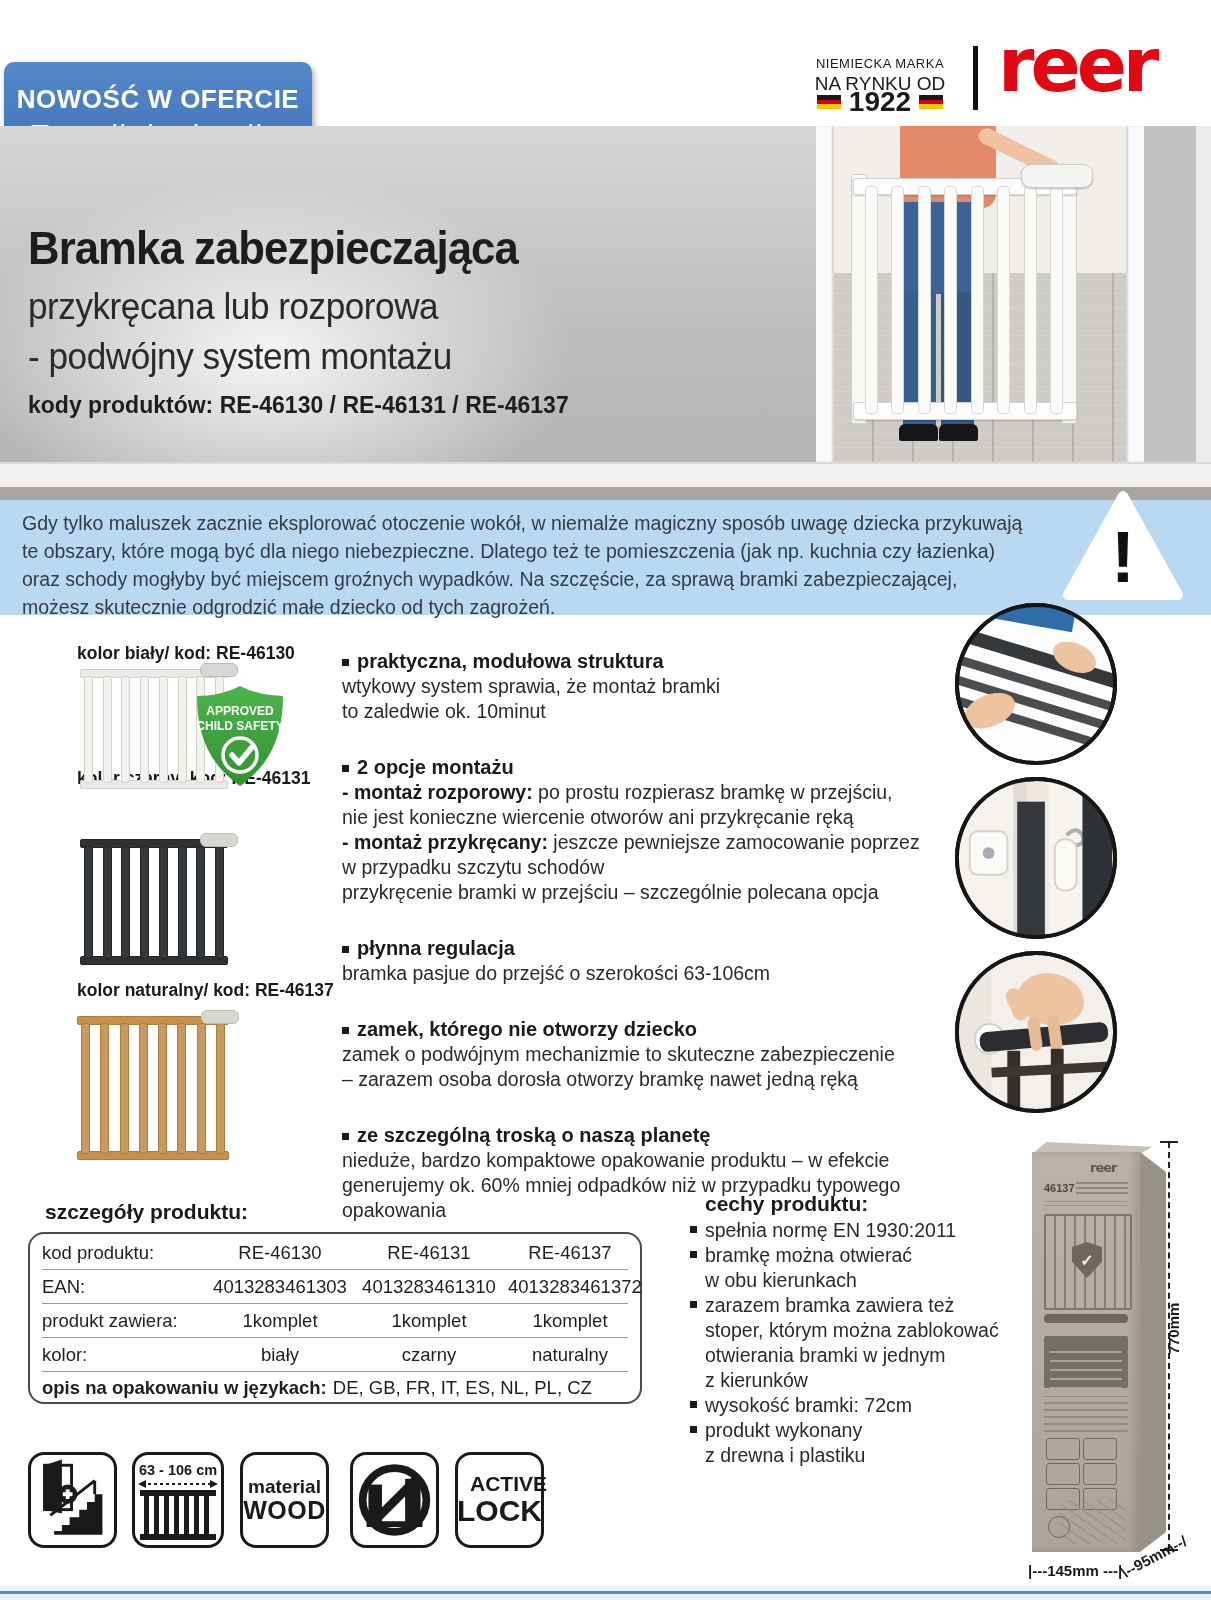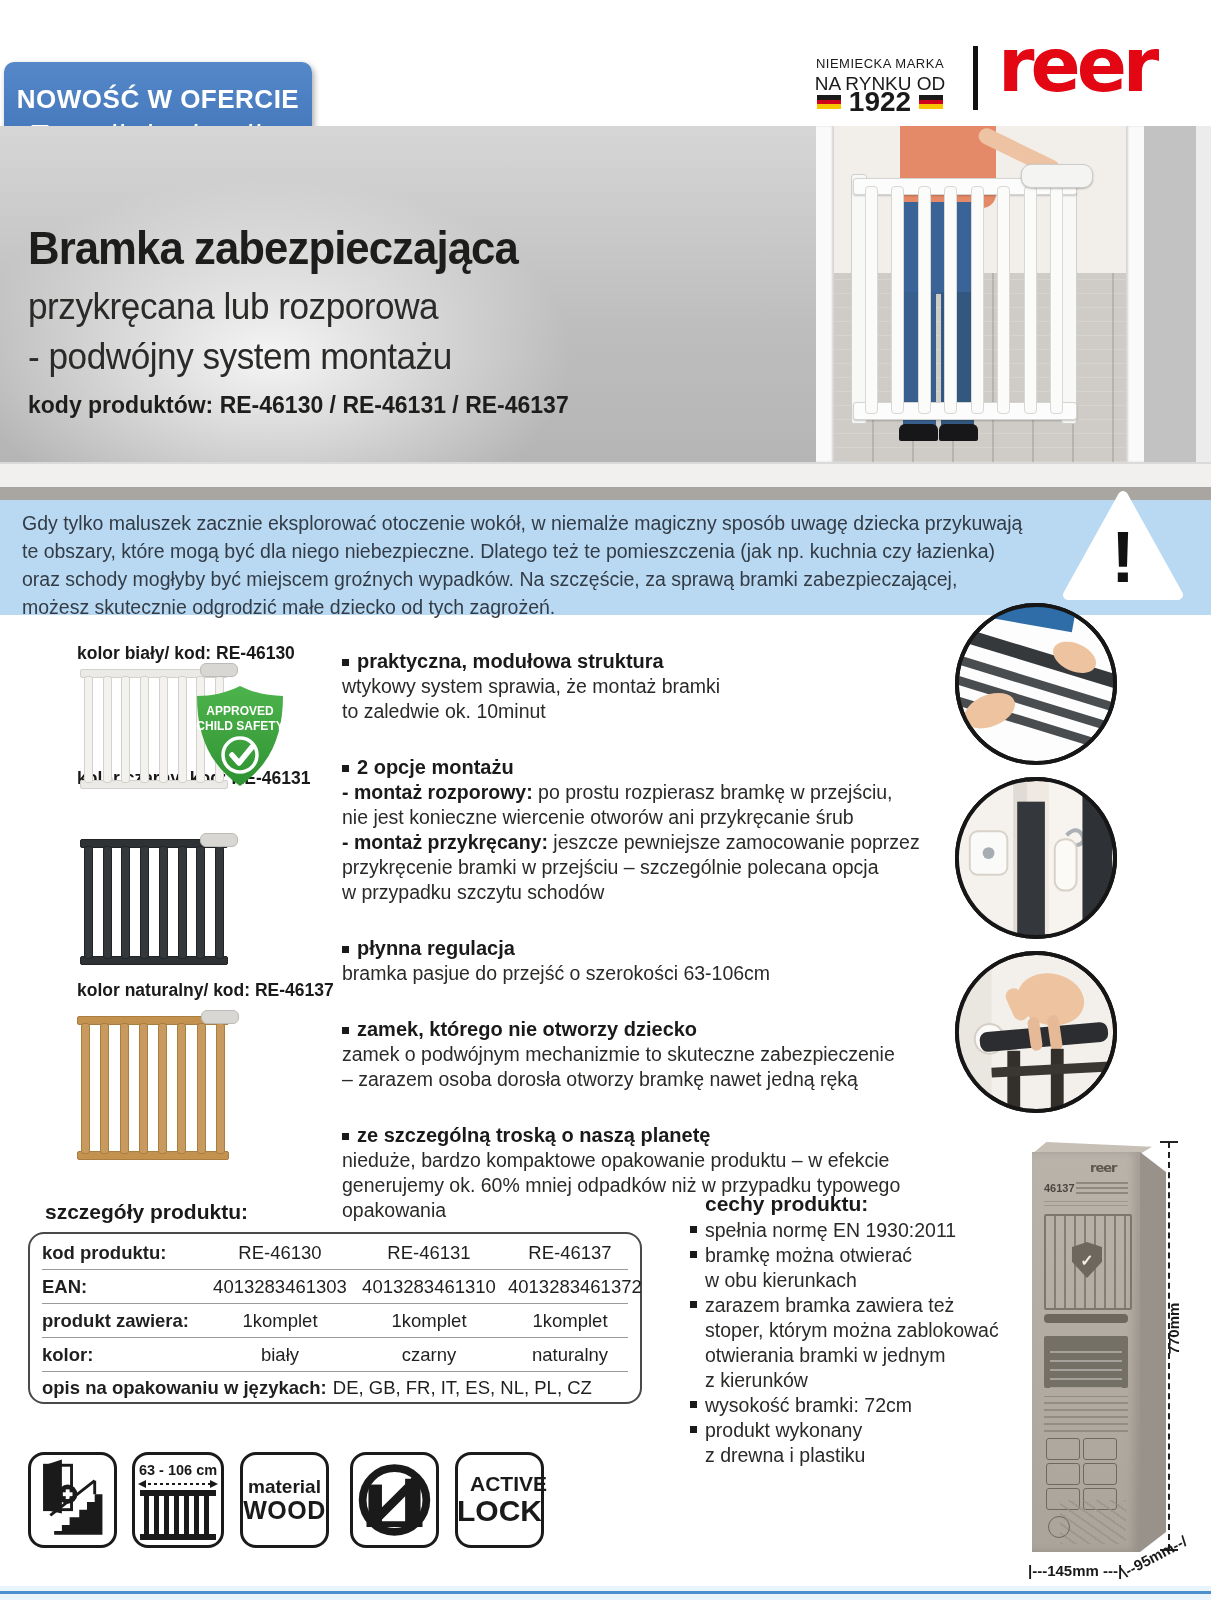--- a/index.html
+++ b/index.html
@@ -90,21 +90,21 @@
   .feature-line .b{font-weight:bold;color:#1a1a1a;text-align:center;}
 
   
   .circ{position:absolute;width:168px;height:168px;}
   .c1{left:952px;top:600px;} .c2{left:952px;top:774px;} .c3{left:952px;top:948px;}
 
   
   .details-heading{left:45px;top:1200px;font-size:21px;font-weight:bold;color:#1a1a1a;}
   .details-table{left:28px;top:1232px;width:614px;height:172px;border:2px solid #4a4a4a;border-radius:16px;background:#fff;padding:2px 12px;box-sizing:border-box;}
   .t-row{display:grid;grid-template-columns:168px 140px 158px 124px;align-items:center;height:33px;border-bottom:1px solid #9a9a9a;font-size:18.5px;color:#1f1f1f;}
-  .t-row .lab{font-weight:bold;} .t-row .val{text-align:center;}
+  .t-row .lab{font-weight:normal;} .t-row .val{text-align:center;}
   .t-footer{height:32px;display:flex;align-items:center;font-size:18.5px;color:#1f1f1f;white-space:nowrap;}
   .t-footer .lab{font-weight:bold;margin-right:6px;}
 
   
   .traits-heading{left:705px;top:1192px;font-size:21px;font-weight:bold;color:#1a1a1a;}
   .traits{left:690px;top:1218px;width:310px;color:#2a2a28;}
   .trait{position:relative;padding-left:15px;font-size:19.5px;line-height:25px;}
   .trait .sq{position:absolute;left:0;top:8px;width:7px;height:7px;background:#1a1a1a;}
 
   
@@ -307,24 +307,24 @@
 
   <div class="abs features">
       <div class="feature">
         <div class="feature-title"><span class="sqb"></span>praktyczna, modułowa struktura</div>
         <div class="feature-line"><span>wtykowy system sprawia, że montaż bramki</span></div>
         <div class="feature-line"><span>to zaledwie ok. 10minut</span></div>
       </div>
       <div class="feature">
         <div class="feature-title"><span class="sqb"></span>2 opcje montażu</div>
         <div class="feature-line"><span class="b">- montaż rozporowy:</span><span> po prostu rozpierasz bramkę w przejściu,</span></div>
-        <div class="feature-line"><span> nie jest konieczne wiercenie otworów ani przykręcanie śrub</span></div>
+        <div class="feature-line"><span> nie jest konieczne wiercenie otworów ani przykręcanie ręką</span></div>
         <div class="feature-line"><span class="b">- montaż przykręcany:</span><span> jeszcze pewniejsze zamocowanie poprzez</span></div>
+        <div class="feature-line"><span>w przypadku szczytu schodów</span></div>
         <div class="feature-line"><span>przykręcenie bramki w przejściu – szczególnie polecana opcja</span></div>
-        <div class="feature-line"><span>w przypadku szczytu schodów</span></div>
       </div>
       <div class="feature">
         <div class="feature-title"><span class="sqb"></span>płynna regulacja</div>
         <div class="feature-line"><span>bramka pasjue do przejść o szerokości 63-106cm</span></div>
       </div>
       <div class="feature">
         <div class="feature-title"><span class="sqb"></span>zamek, którego nie otworzy dziecko</div>
         <div class="feature-line"><span>zamek o podwójnym mechanizmie to skuteczne zabezpieczenie</span></div>
         <div class="feature-line"><span> – zarazem osoba dorosła otworzy bramkę nawet jedną ręką</span></div>
       </div>

